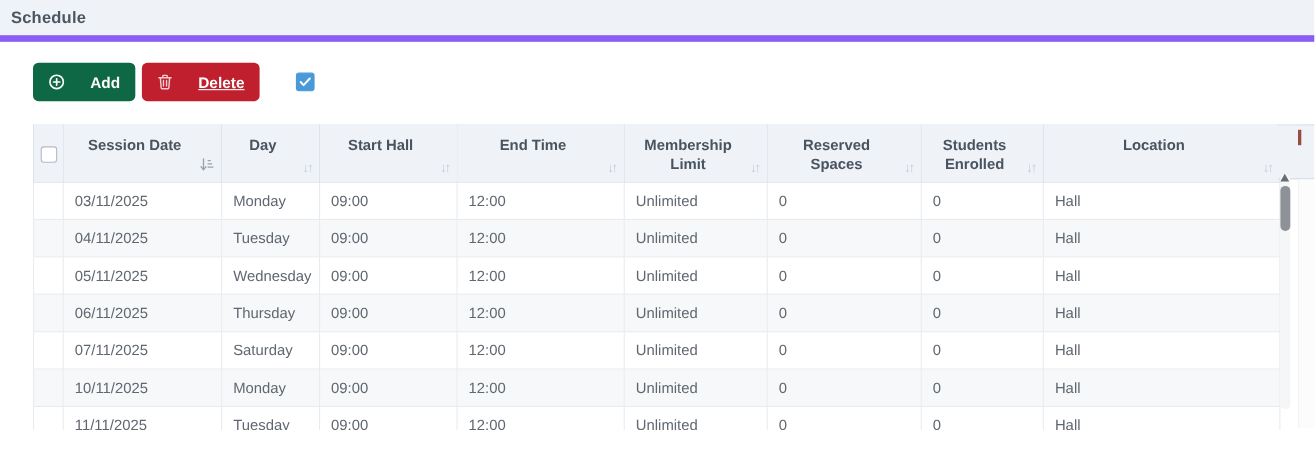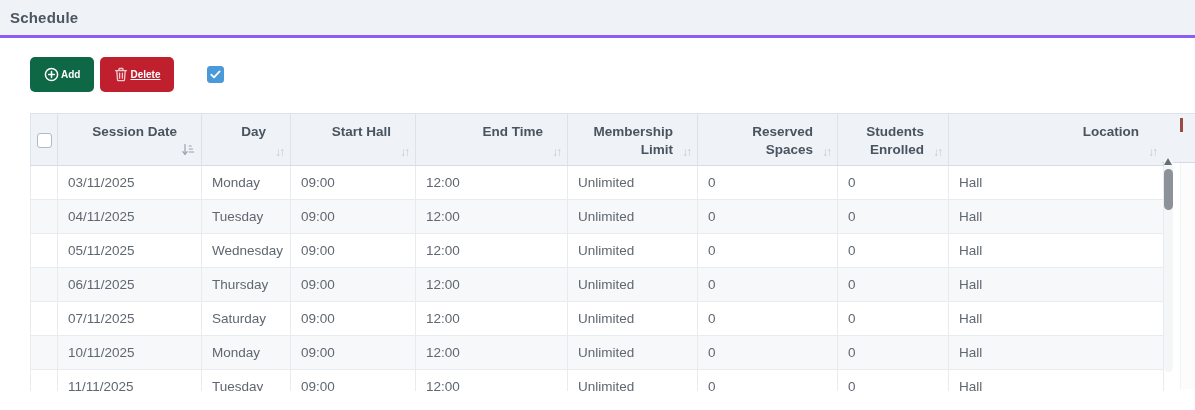--- a/index.html
+++ b/index.html
@@ -5,54 +5,54 @@
   * { box-sizing: border-box; }
   html,body { margin:0; padding:0; }
   body {
     width:1195px; height:410px; overflow:hidden;
     background:#ffffff;
     font-family:"Liberation Sans", sans-serif;
     -webkit-font-smoothing:antialiased;
   }
   
   .topbar {
-    height:38px; background:#eff3f8; border-bottom:3px solid #8b5cf6;
+    height:38px; background:#eff3f8; border-bottom:6px solid #8b5cf6;
     display:flex; align-items:center; padding:0 10px;
   }
   .topbar .title { font-size:15px; font-weight:700; color:#4b5661; letter-spacing:.2px; }
 
   .content { padding-left:30px; }
 
   
   .toolbar { margin-top:19px; display:flex; align-items:center; }
   .btn {
-    display:inline-flex; align-items:center; gap:2px;
+    display:inline-flex; align-items:center; gap:23px;
     height:35px; padding:0 14px; border:none; border-radius:5px;
-    color:#fff; font-size:10px; font-weight:600; cursor:pointer;
+    color:#fff; font-size:14px; font-weight:600; cursor:pointer;
     font-family:"Liberation Sans", sans-serif;
   }
   .btn + .btn { margin-left:6px;text-decoration:underline; }
   .btn-add { background:#0e6745; }
   .btn-delete { background:#c0202e; }
   .btn .btn-icon { display:inline-flex; align-items:center; }
 
   .chk-wrap { display:inline-flex; align-items:center; margin-left:33px; cursor:pointer; }
   .chk {
     width:17px; height:17px; border-radius:3px; background:#fff;
     border:1px solid #aab4bf; display:inline-flex; align-items:center; justify-content:center;
   }
   .chk.checked { background:#4a9ada; border-color:#4a9ada; }
   .chk-label { margin-left:9px; font-size:14px; color:#5a6470; }
 
   
   .table-area { position:relative; margin-top:21px; width:1165px; height:278px; overflow:hidden; }
 
   table.grid { border-collapse:collapse; table-layout:fixed; width:1133px; }
   .grid th {
-    background:#eff2f7; height:50px; vertical-align:top; text-align:right;
+    background:#eff2f7; height:50px; vertical-align:top; text-align:center;
     padding:9px 24px 6px 10px; font-size:13.5px; font-weight:700; color:#49545f;
     border:1px solid #dde3ea; border-bottom:1px solid #d5dbe3; position:relative; line-height:1.35;
   }
   .grid th.th-check { padding:0; vertical-align:middle; text-align:center; }
   .hdr-checkbox {
     display:inline-block; width:15px; height:15px; background:#fff;
     border:1px solid #b2bac4; border-radius:3px; vertical-align:middle;
   }
   .sort-icon {
     position:absolute; right:7px; bottom:7px; color:#c4cbd4;

